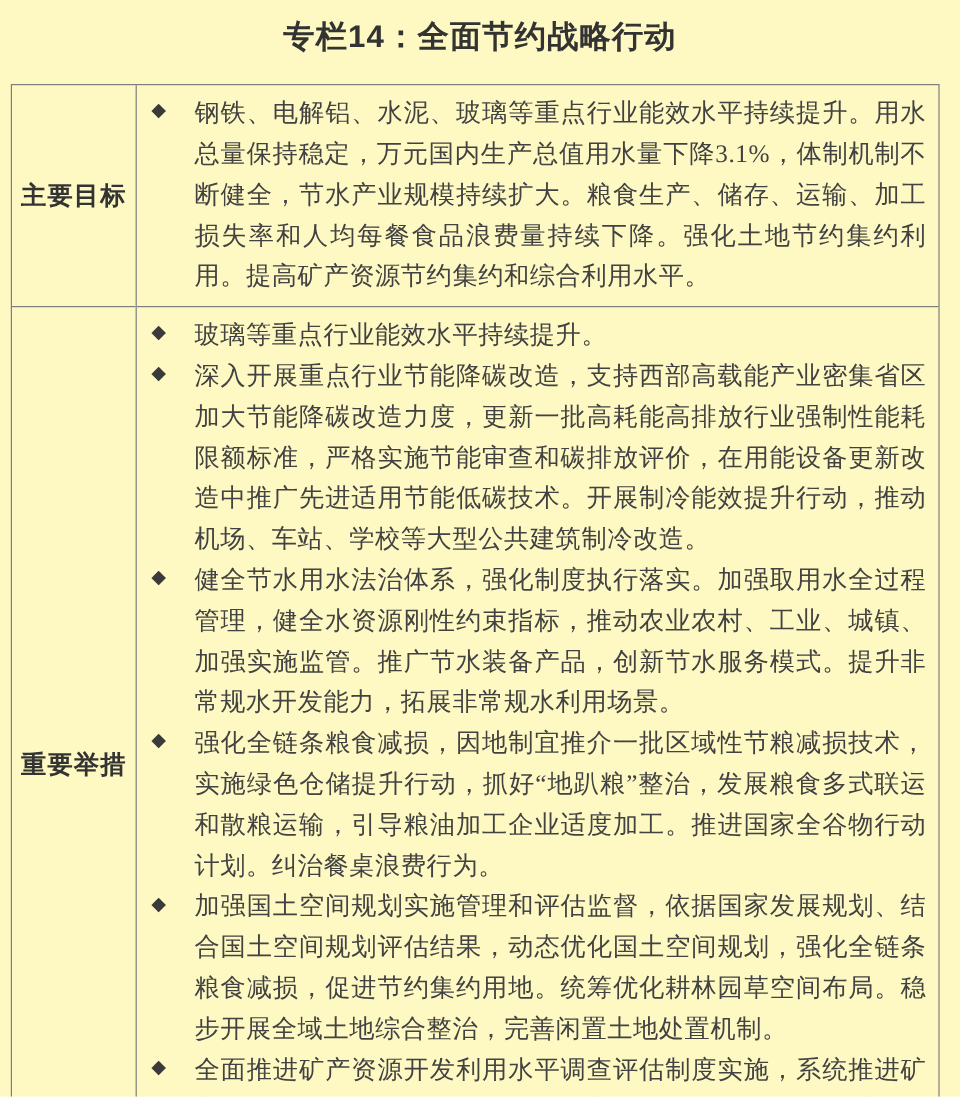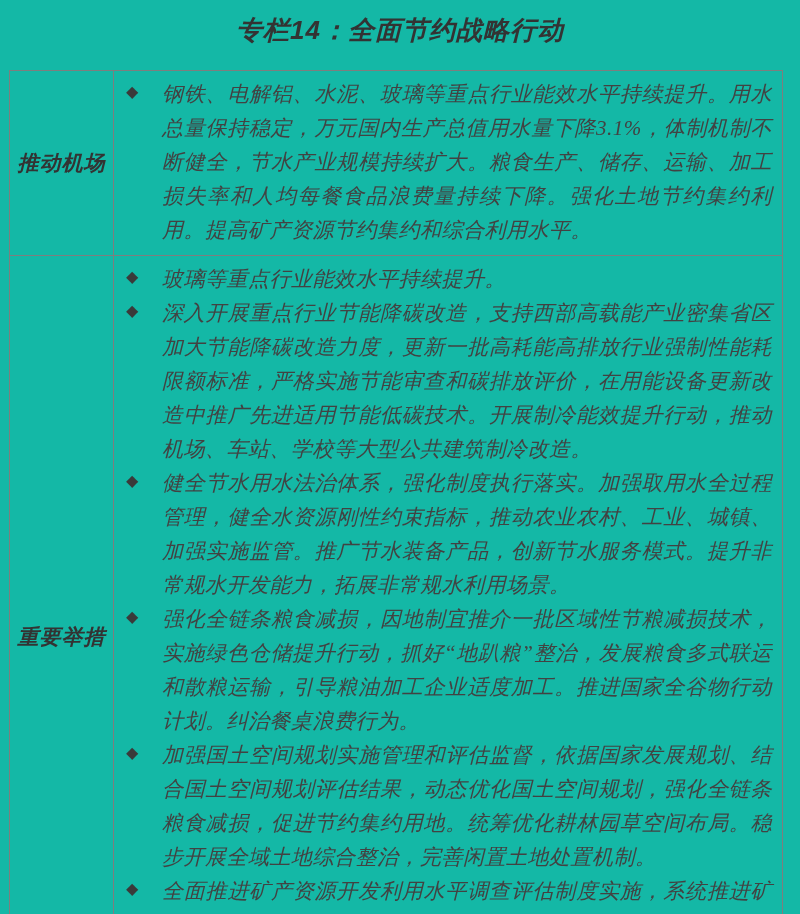--- a/index.html
+++ b/index.html
@@ -1,24 +1,23 @@
 <!DOCTYPE html>
 <html lang="zh"><head>
 <meta charset="utf-8">
 <style>
   html, body { margin: 0; padding: 0; background: #ffffff; }
   .page {
     position: relative;
     width: 800px;
     height: 914px;
-    background: #14b8a6;
+    background: #fef9c3;
     font-family: "Liberation Serif", serif;
     color: #3d3d3d;
     overflow: hidden;
-    font-style: italic;
   }
   .title {
     position: absolute;
     top: 13px;
     left: 0;
     width: 100%;
     text-align: center;
     font-family: "Liberation Sans", sans-serif;
     font-weight: 700;
     font-size: 26px;
@@ -86,21 +85,21 @@
 <body>
 
 <div class="page">
 
   <div class="title">专栏14：全面节约战略行动</div>
 
   <div class="box">
     <div class="tbl">
 
       <div class="tr tr-first">
-        <div class="label-cell">推动机场</div>
+        <div class="label-cell">主要目标</div>
         <div class="content-cell">
             <div class="bullet-item">
               <span class="diamond">◆</span>
               <span class="bullet-text">钢铁、电解铝、水泥、玻璃等重点行业能效水平持续提升。用水总量保持稳定，万元国内生产总值用水量下降3.1%，体制机制不断健全，节水产业规模持续扩大。粮食生产、储存、运输、加工损失率和人均每餐食品浪费量持续下降。强化土地节约集约利用。提高矿产资源节约集约和综合利用水平。</span>
             </div>
           </div>
       </div>
 
       <div class="tr tr-second">
         <div class="label-cell">重要举措</div>

